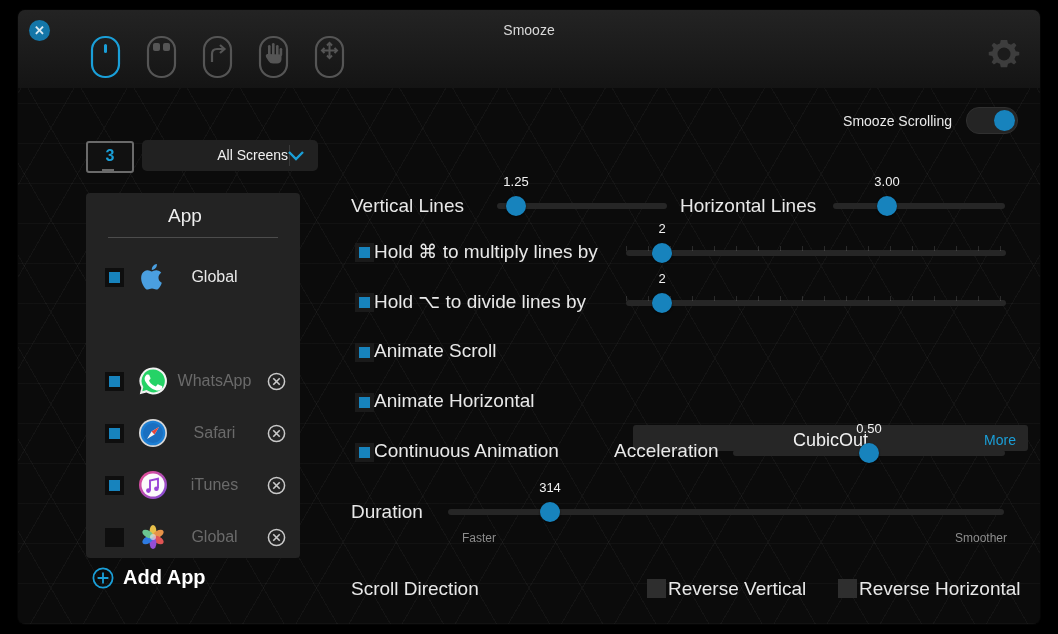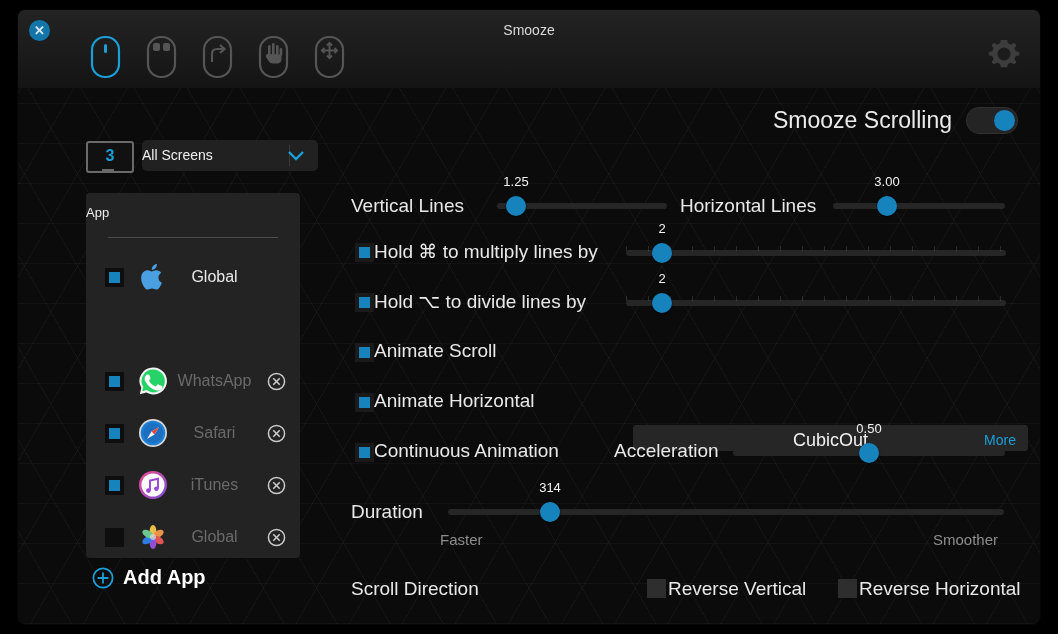--- a/index.html
+++ b/index.html
@@ -42,44 +42,44 @@
   #content{
     position:absolute;left:0;top:78px;width:1022px;height:536px;
     background:#0b0b0b;
     background-image:
       repeating-linear-gradient(60deg, rgba(255,255,255,.035) 0 1px, transparent 1px 46px),
       repeating-linear-gradient(-60deg, rgba(255,255,255,.035) 0 1px, transparent 1px 46px),
       repeating-linear-gradient(0deg, rgba(255,255,255,.028) 0 1px, transparent 1px 40px);
   }
   
   #master-row{position:absolute;right:22px;top:19px;display:flex;align-items:center;gap:14px;}
-  #master-label{color:#eaeaea;font-size:23px;text-align:center;}
+  #master-label{color:#eaeaea;font-size:14px;text-align:center;}
   .switch{width:50px;height:25px;border-radius:13px;background:#242424;position:relative;cursor:pointer;
           border:1px solid #303030;}
   .switch .knob{position:absolute;top:2px;right:2px;width:21px;height:21px;border-radius:50%;background:#1783bd;}
   
   #screen-badge{
     position:absolute;left:68px;top:53px;width:44px;height:28px;
     border:2px solid #6a6a6a;border-radius:3px;background:#111;
     color:#1a9fd8;font-size:16px;text-align:center;line-height:25px;font-weight:bold;cursor:pointer;
   }
   #screen-stand{position:absolute;left:84px;top:81px;width:12px;height:4px;background:#6a6a6a;border-radius:0 0 2px 2px;}
   #screens-select{
     position:absolute;left:124px;top:52px;width:176px;height:31px;border-radius:5px;
     background:#212121;cursor:pointer;
   }
-  #screens-select .lbl{position:absolute;left:0;top:0;width:146px;height:39px;line-height:31px;text-align:left;color:#f0f0f0;font-size:14px;}
+  #screens-select .lbl{position:absolute;left:0;top:0;width:146px;height:39px;line-height:31px;text-align:right;color:#f0f0f0;font-size:14px;}
   #screens-select .sep{position:absolute;left:147px;top:5px;width:1px;height:21px;background:#3a3a3a;}
   #screens-select .chev{position:absolute;right:13px;top:9px;}
   
   #app-panel{
     position:absolute;left:68px;top:105px;width:214px;height:365px;
     background:#232323;border-radius:4px;
   }
-  #app-title{position:absolute;left:0;top:12px;width:198px;text-align:left;color:#eee;font-size:13px;}
+  #app-title{position:absolute;left:0;top:12px;width:198px;text-align:center;color:#eee;font-size:19px;}
   #app-rule{position:absolute;left:22px;top:44px;width:170px;height:1px;background:#4c4c4c;}
   .app-row{position:absolute;left:0;width:214px;height:52px;display:flex;align-items:center;}
   .app-chk{width:19px;height:19px;background:#0e0e0e;margin-left:19px;flex:0 0 auto;cursor:pointer;
            display:flex;align-items:center;justify-content:center;}
   .app-chk i{width:11px;height:11px;background:#1783bd;display:block;}
   .app-chk.off i{background:transparent;}
   .app-ico{width:30px;height:30px;margin-left:14px;flex:0 0 auto;}
   .app-name{flex:1;text-align:center;font-size:16px;margin-left:-6px;}
   .app-del{width:19px;height:19px;margin-right:14px;flex:0 0 auto;cursor:pointer;}
   #add-app{position:absolute;left:74px;top:478px;display:flex;align-items:center;gap:9px;cursor:pointer;}
@@ -94,21 +94,21 @@
   .slider{position:absolute;height:20px;cursor:pointer;}
   .slider .track{position:absolute;top:7px;left:0;height:6px;width:100%;background:#262626;border-radius:3px;}
   .slider .ticks{position:absolute;top:3px;left:0;height:5px;width:100%;
       background-image:repeating-linear-gradient(90deg, rgba(255,255,255,.13) 0 1px, transparent 1px 22px);}
   .slider .knob{position:absolute;top:0px;width:20px;height:20px;border-radius:50%;background:#1783bd;
       box-shadow:0 1px 2px rgba(0,0,0,.6);}
   .slider .val{position:absolute;top:-22px;color:#f2f2f2;font-size:13px;white-space:nowrap;transform:translateX(-50%);}
   #easing-box{position:absolute;left:615px;top:337px;width:395px;height:26px;background:#262626;border-radius:3px;cursor:pointer;}
   #easing-name{position:absolute;left:0;top:0;width:395px;height:30px;line-height:30px;text-align:center;color:#f2f2f2;font-size:18px;}
   #easing-more{position:absolute;right:12px;top:0;height:30px;line-height:30px;color:#1a9fd8;font-size:14px;cursor:pointer;margin-left:28px;}
-  .hint{position:absolute;color:#8d8d8d;font-size:15px;}
+  .hint{position:absolute;color:#8d8d8d;font-size:12px;margin-left:22px;}
 </style>
 </head>
 <body>
 
 <div id="window">
 
   <div id="titlebar">
     <div id="close-btn">
       <div class="x">✕</div>
     </div>

